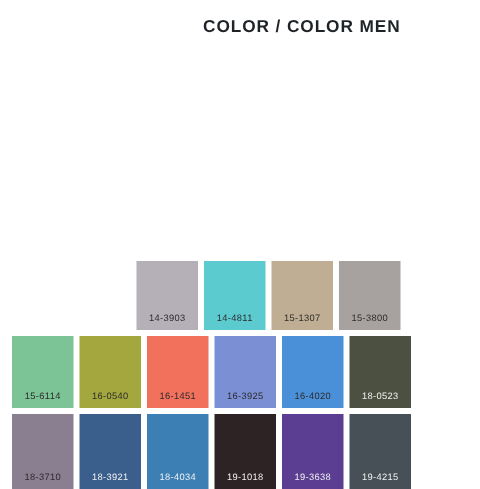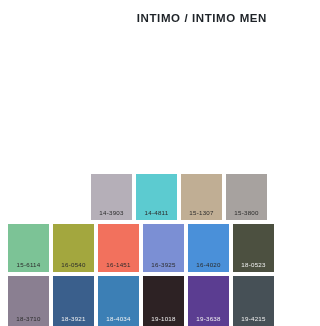--- a/index.html
+++ b/index.html
@@ -65,21 +65,21 @@
   }
   .code.dark  { color:#2b2b2b; }
   .code.light { color:#f2f2f2; }
 </style>
 </head>
 <body>
 
 <div class="page">
 
   <div class="header">
-    <div class="title">INTIMO / INTIMO MEN</div>
+    <div class="title">COLOR / COLOR MEN</div>
   </div>
 
   <div class="grid">
       <div class="row row-top">
         <div class="swatch" style="background: rgb(181, 175, 184);">
           <span class="code dark">14-3903</span>
         </div>
         <div class="swatch" style="background: rgb(92, 203, 208);">
           <span class="code dark">14-4811</span>
         </div>

